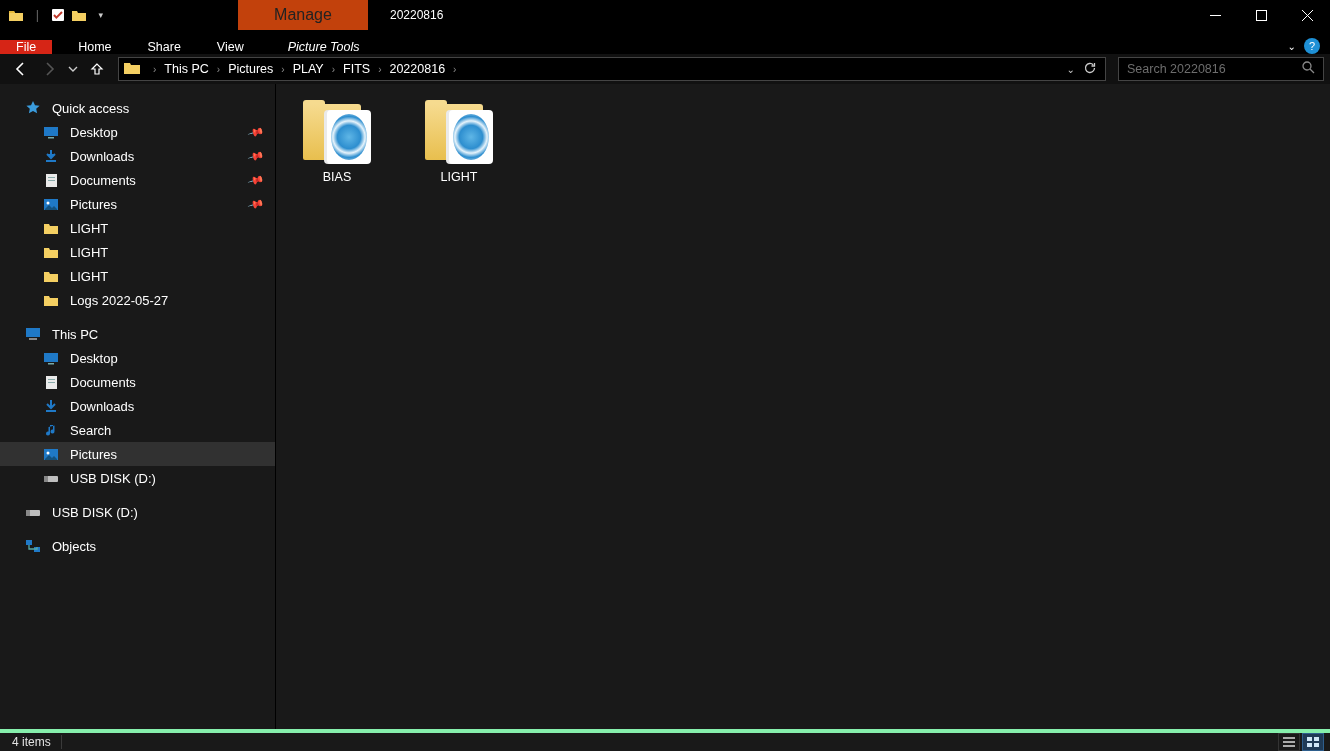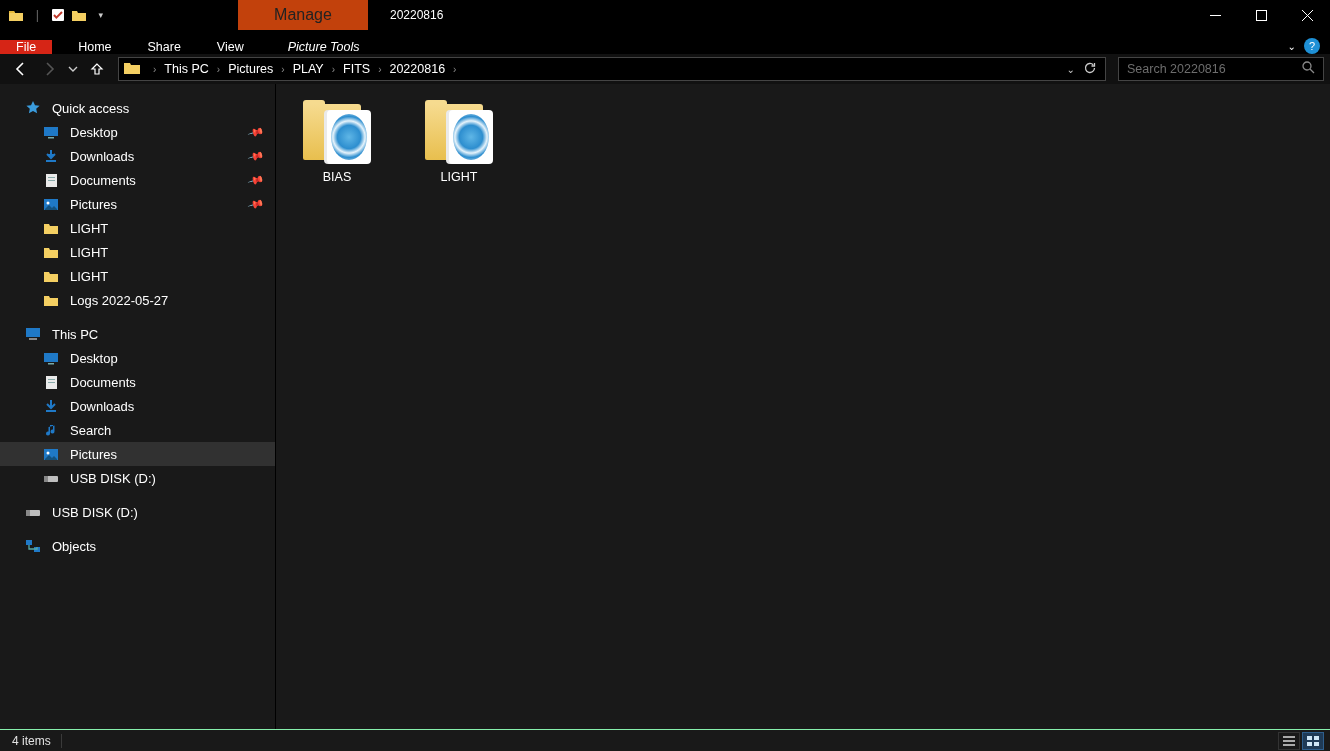--- a/index.html
+++ b/index.html
@@ -56,21 +56,21 @@
 .content { flex: 1; background: #191919; padding: 16px 20px; display: flex; align-content: flex-start; flex-wrap: wrap; gap: 36px 40px; }
 .file-item { width: 82px; display: flex; flex-direction: column; align-items: center; gap: 8px; cursor: default; }
 .folder-thumb { width: 68px; height: 62px; position: relative; }
 .folder-back { position: absolute; left: 0; top: 4px; width: 58px; height: 56px; background: linear-gradient(#f6db8f, #e8bf4e); border-radius: 3px 3px 2px 2px; }
 .folder-tab { position: absolute; left: 0; top: 0; width: 22px; height: 10px; background: #f6db8f; border-radius: 3px 3px 0 0; }
 .folder-docs { position: absolute; right: 0; top: 10px; width: 44px; height: 54px; background: #fff; border-radius: 4px; box-shadow: -3px 0 0 #eaeaea; overflow: hidden; }
 .folder-docs::after { content: ""; position: absolute; inset: 4px; border-radius: 50%; background: radial-gradient(circle at 50% 50%, #5fb6e6 0%, #2d8ecf 40%, #e6f3fb 55%, #2d8ecf 70%, #eaf4fb 100%); }
 .file-label { color: #fff; font-size: 12.5px; text-align: center; }
 
 
-.statusbar { height: 22px; background: #191919; border-top: 1px solid #86efac; display: flex; align-items: center; padding-left: 12px; color: #e2e2e2; font-size: 12px; }
+.statusbar { height: 22px; background: #191919; border-top: 4px solid #86efac; display: flex; align-items: center; padding-left: 12px; color: #e2e2e2; font-size: 12px; }
 .status-sep { width: 1px; height: 14px; background: #3a3a3a; margin: 0 10px; }
 .status-right { margin-left: auto; display: flex; align-items: center; gap: 2px; padding-right: 6px; }
 .view-btn { width: 22px; height: 18px; border: 1px solid #333; display: flex; align-items: center; justify-content: center; }
 .view-btn.active { background: #1f3a56; border-color: #2e5e8c; }
 
 
 .svg-folder { fill: #f4cf62; }
 </style>
 </head>
 <body>

